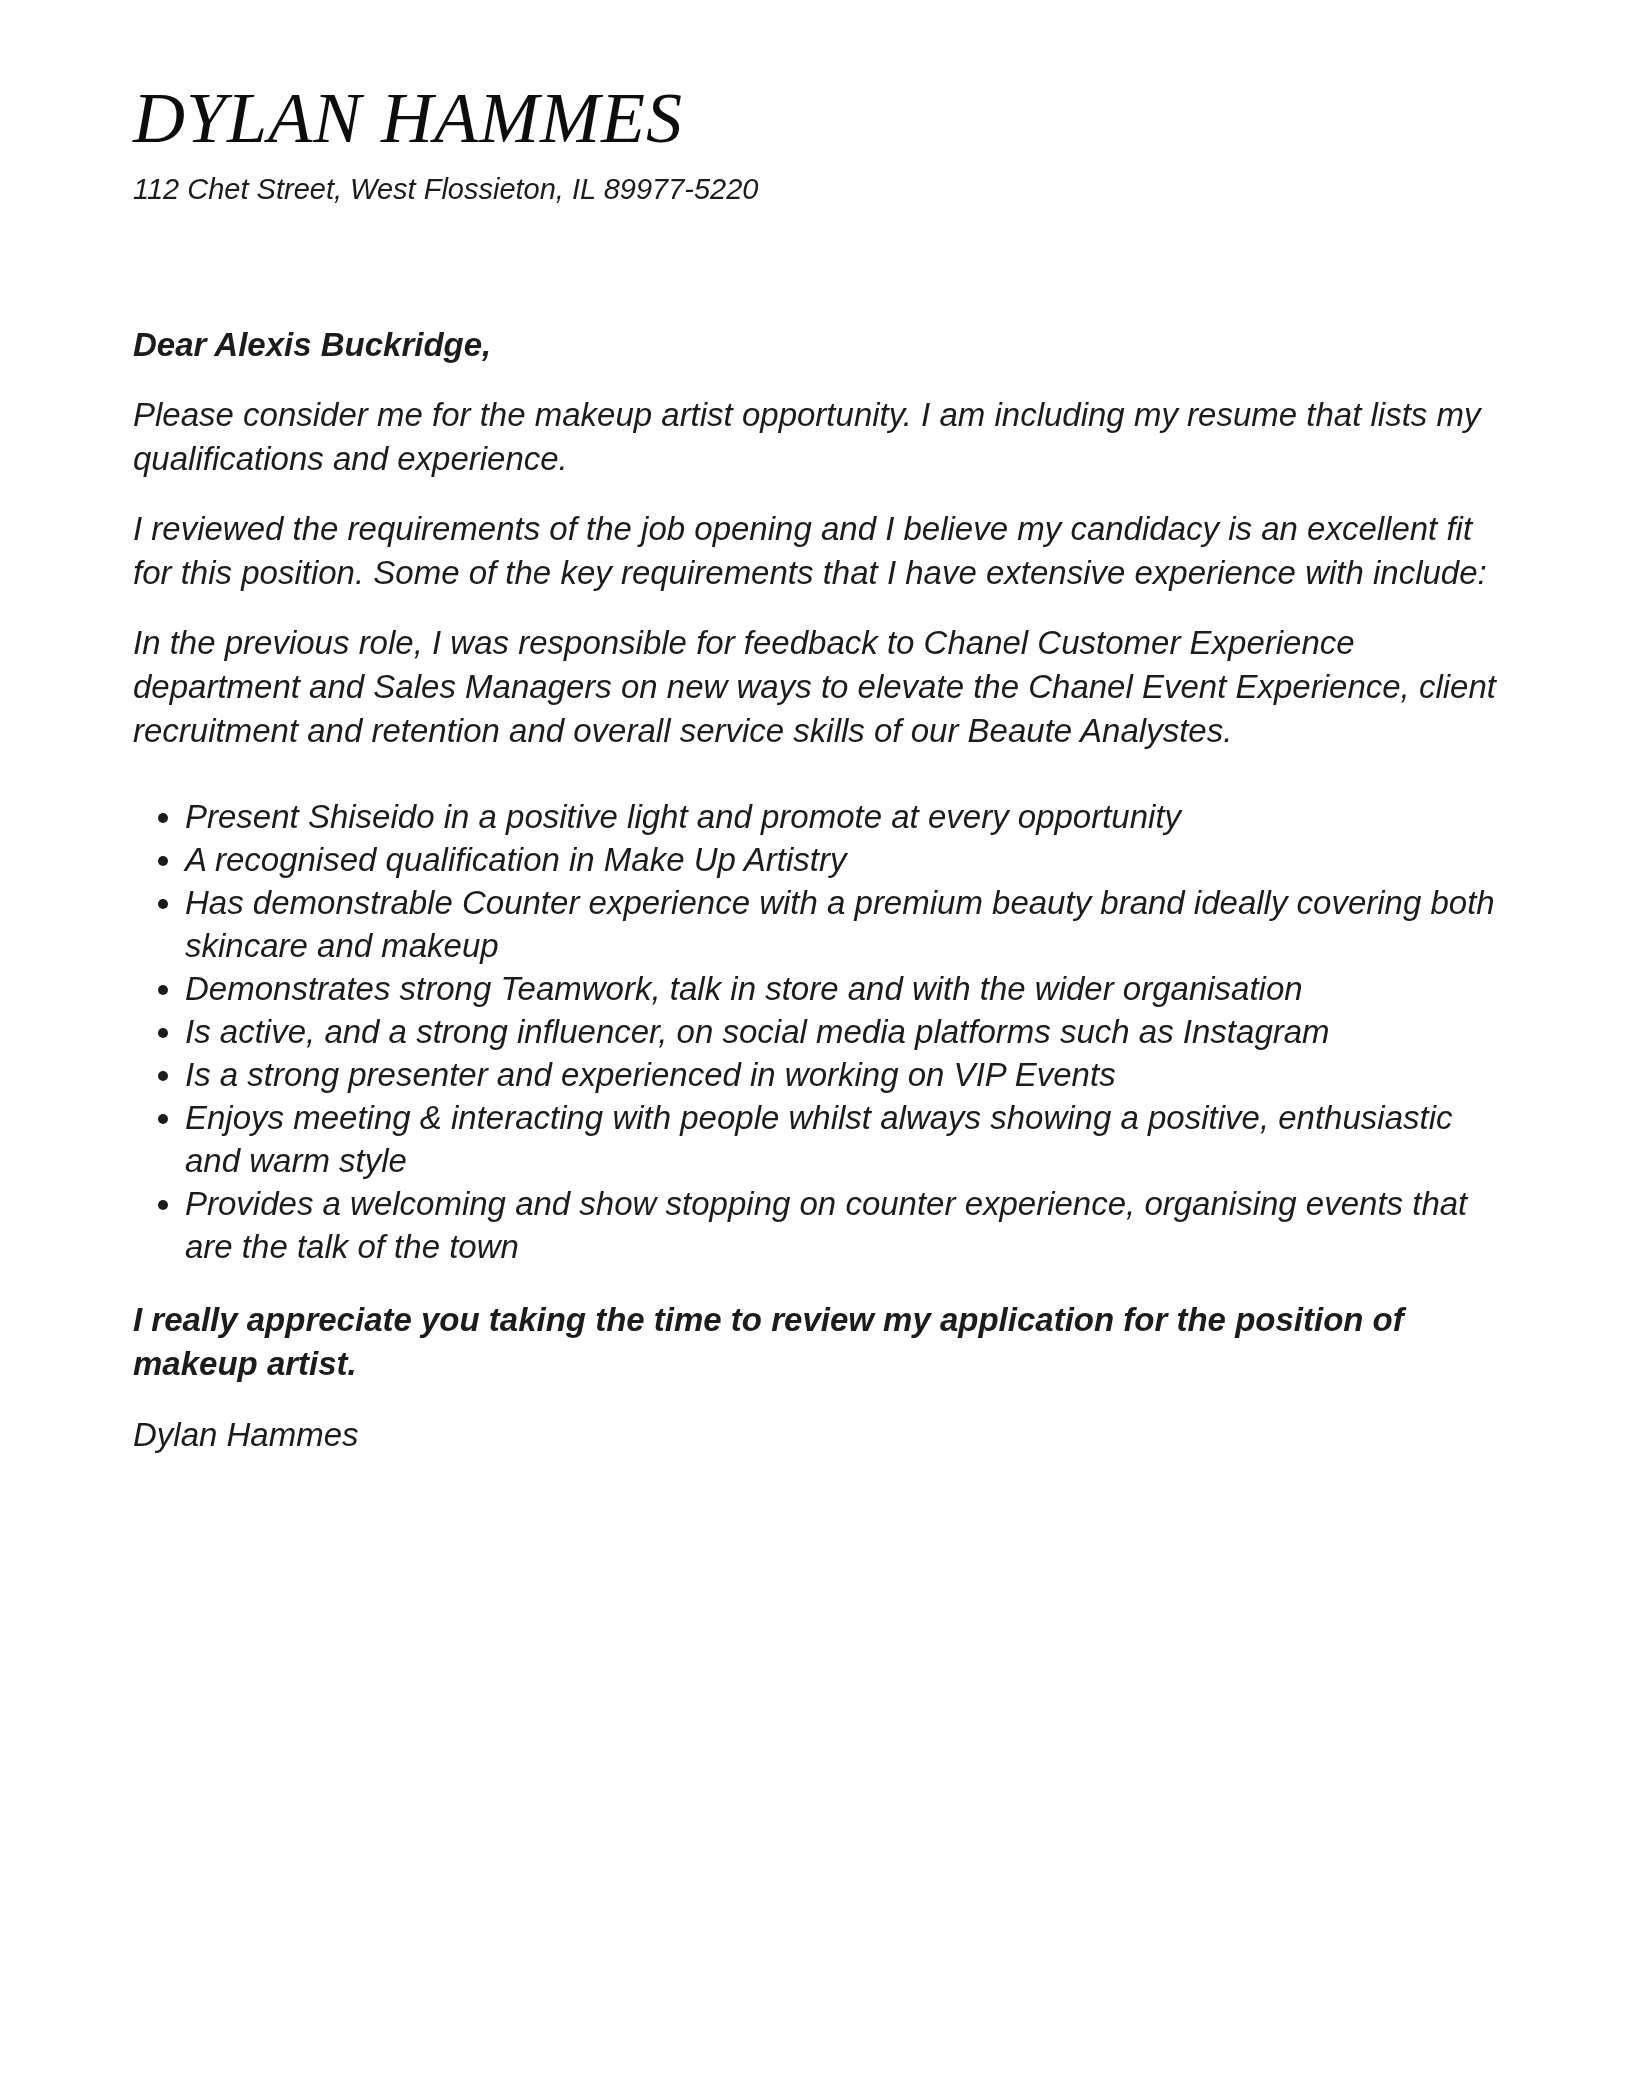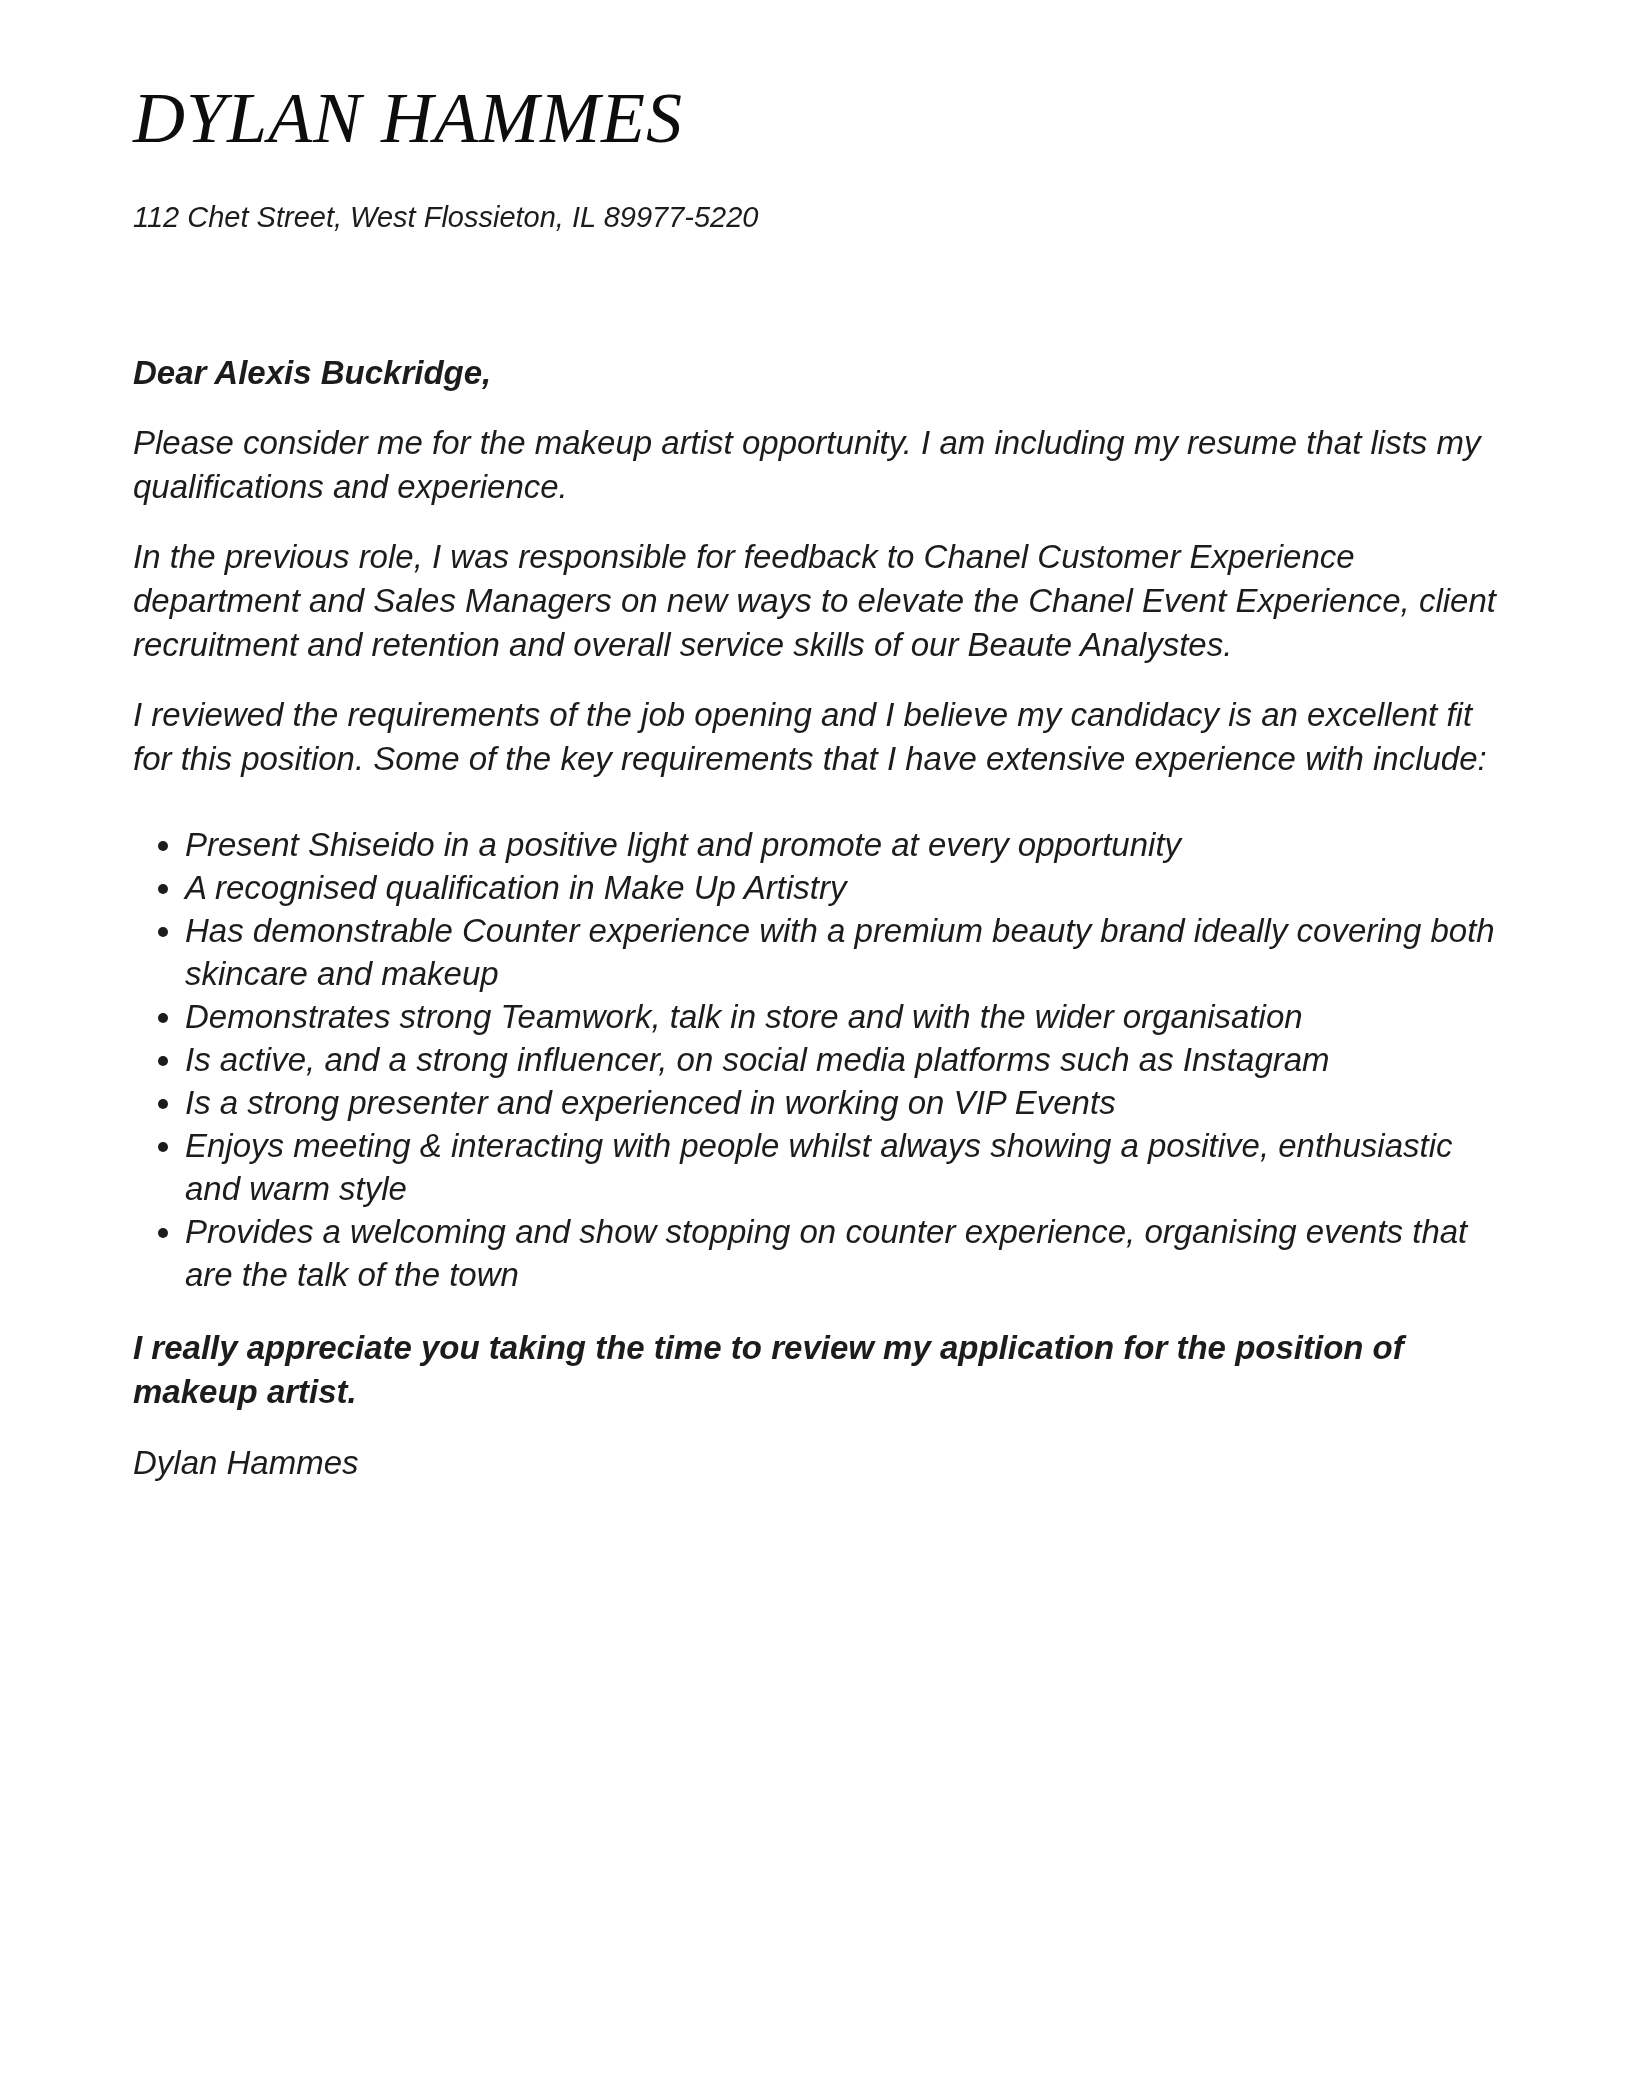--- a/index.html
+++ b/index.html
@@ -19,21 +19,21 @@
   .sender-name {
     font-family: "Liberation Serif", "DejaVu Serif", serif;
     font-weight: 400;
     font-size: 72px;
     line-height: 1.2;
     letter-spacing: 1px;
     color: #0d0d0d;
   }
 
   .sender-address {
-    margin-top: 34px;
+    margin-top: 6px;
     font-size: 29px;
     line-height: 44px;
     color: #1c1c1c;
   }
 
   .body-text {
     max-width: 1370px;
     font-size: 33px;
     line-height: 44px;
   }
@@ -69,23 +69,23 @@
   <h1 class="sender-name">DYLAN HAMMES</h1>
 
   <div class="sender-address">112 Chet Street, West Flossieton, IL 89977-5220</div>
 
   <div class="body-text">
 
     <p class="greeting">Dear Alexis Buckridge,</p>
 
     <p class="para">Please consider me for the makeup artist opportunity. I am including my resume that lists my qualifications and experience.</p>
 
+    <p class="para">I reviewed the requirements of the job opening and I believe my candidacy is an excellent fit for this position. Some of the key requirements that I have extensive experience with include:</p>
+
     <p class="para">In the previous role, I was responsible for feedback to Chanel Customer Experience department and Sales Managers on new ways to elevate the Chanel Event Experience, client recruitment and retention and overall service skills of our Beaute Analystes.</p>
-
-    <p class="para">I reviewed the requirements of the job opening and I believe my candidacy is an excellent fit for this position. Some of the key requirements that I have extensive experience with include:</p>
 
     <ul class="req-list">
       <li>Present Shiseido in a positive light and promote at every opportunity</li>
       <li>A recognised qualification in Make Up Artistry</li>
       <li>Has demonstrable Counter experience with a premium beauty brand ideally covering both skincare and makeup</li>
       <li>Demonstrates strong Teamwork, talk in store and with the wider organisation</li>
       <li>Is active, and a strong influencer, on social media platforms such as Instagram</li>
       <li>Is a strong presenter and experienced in working on VIP Events</li>
       <li>Enjoys meeting &amp; interacting with people whilst always showing a positive, enthusiastic and warm style</li>
       <li>Provides a welcoming and show stopping on counter experience, organising events that are the talk of the town</li>

